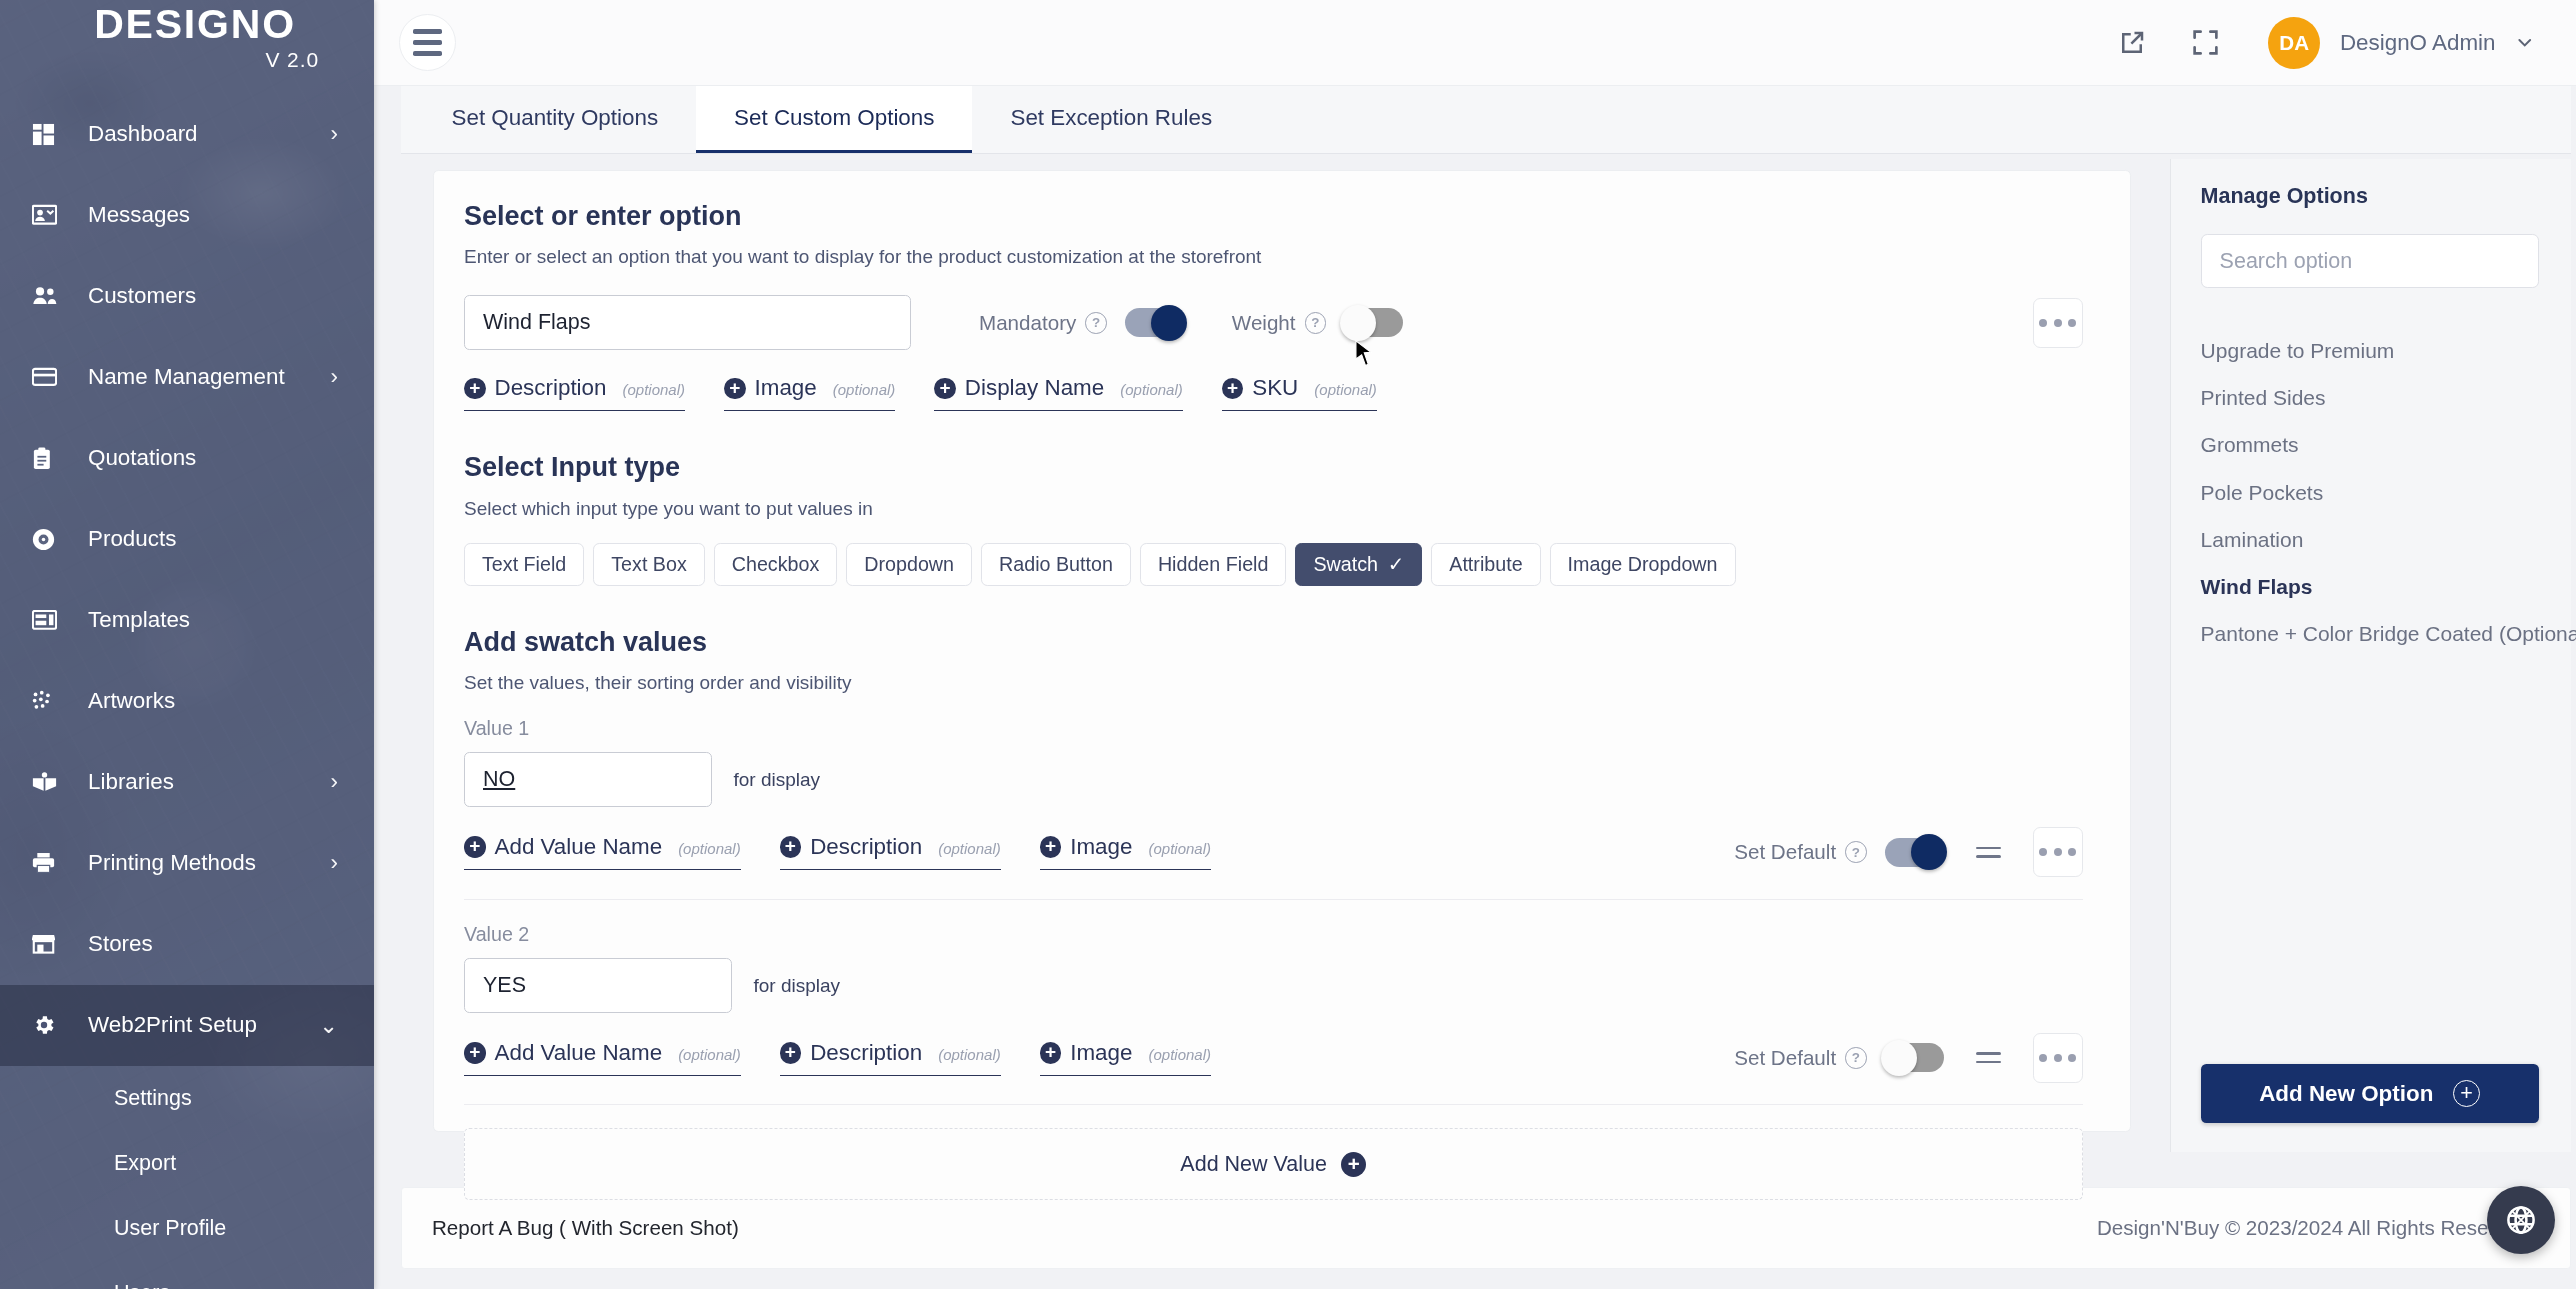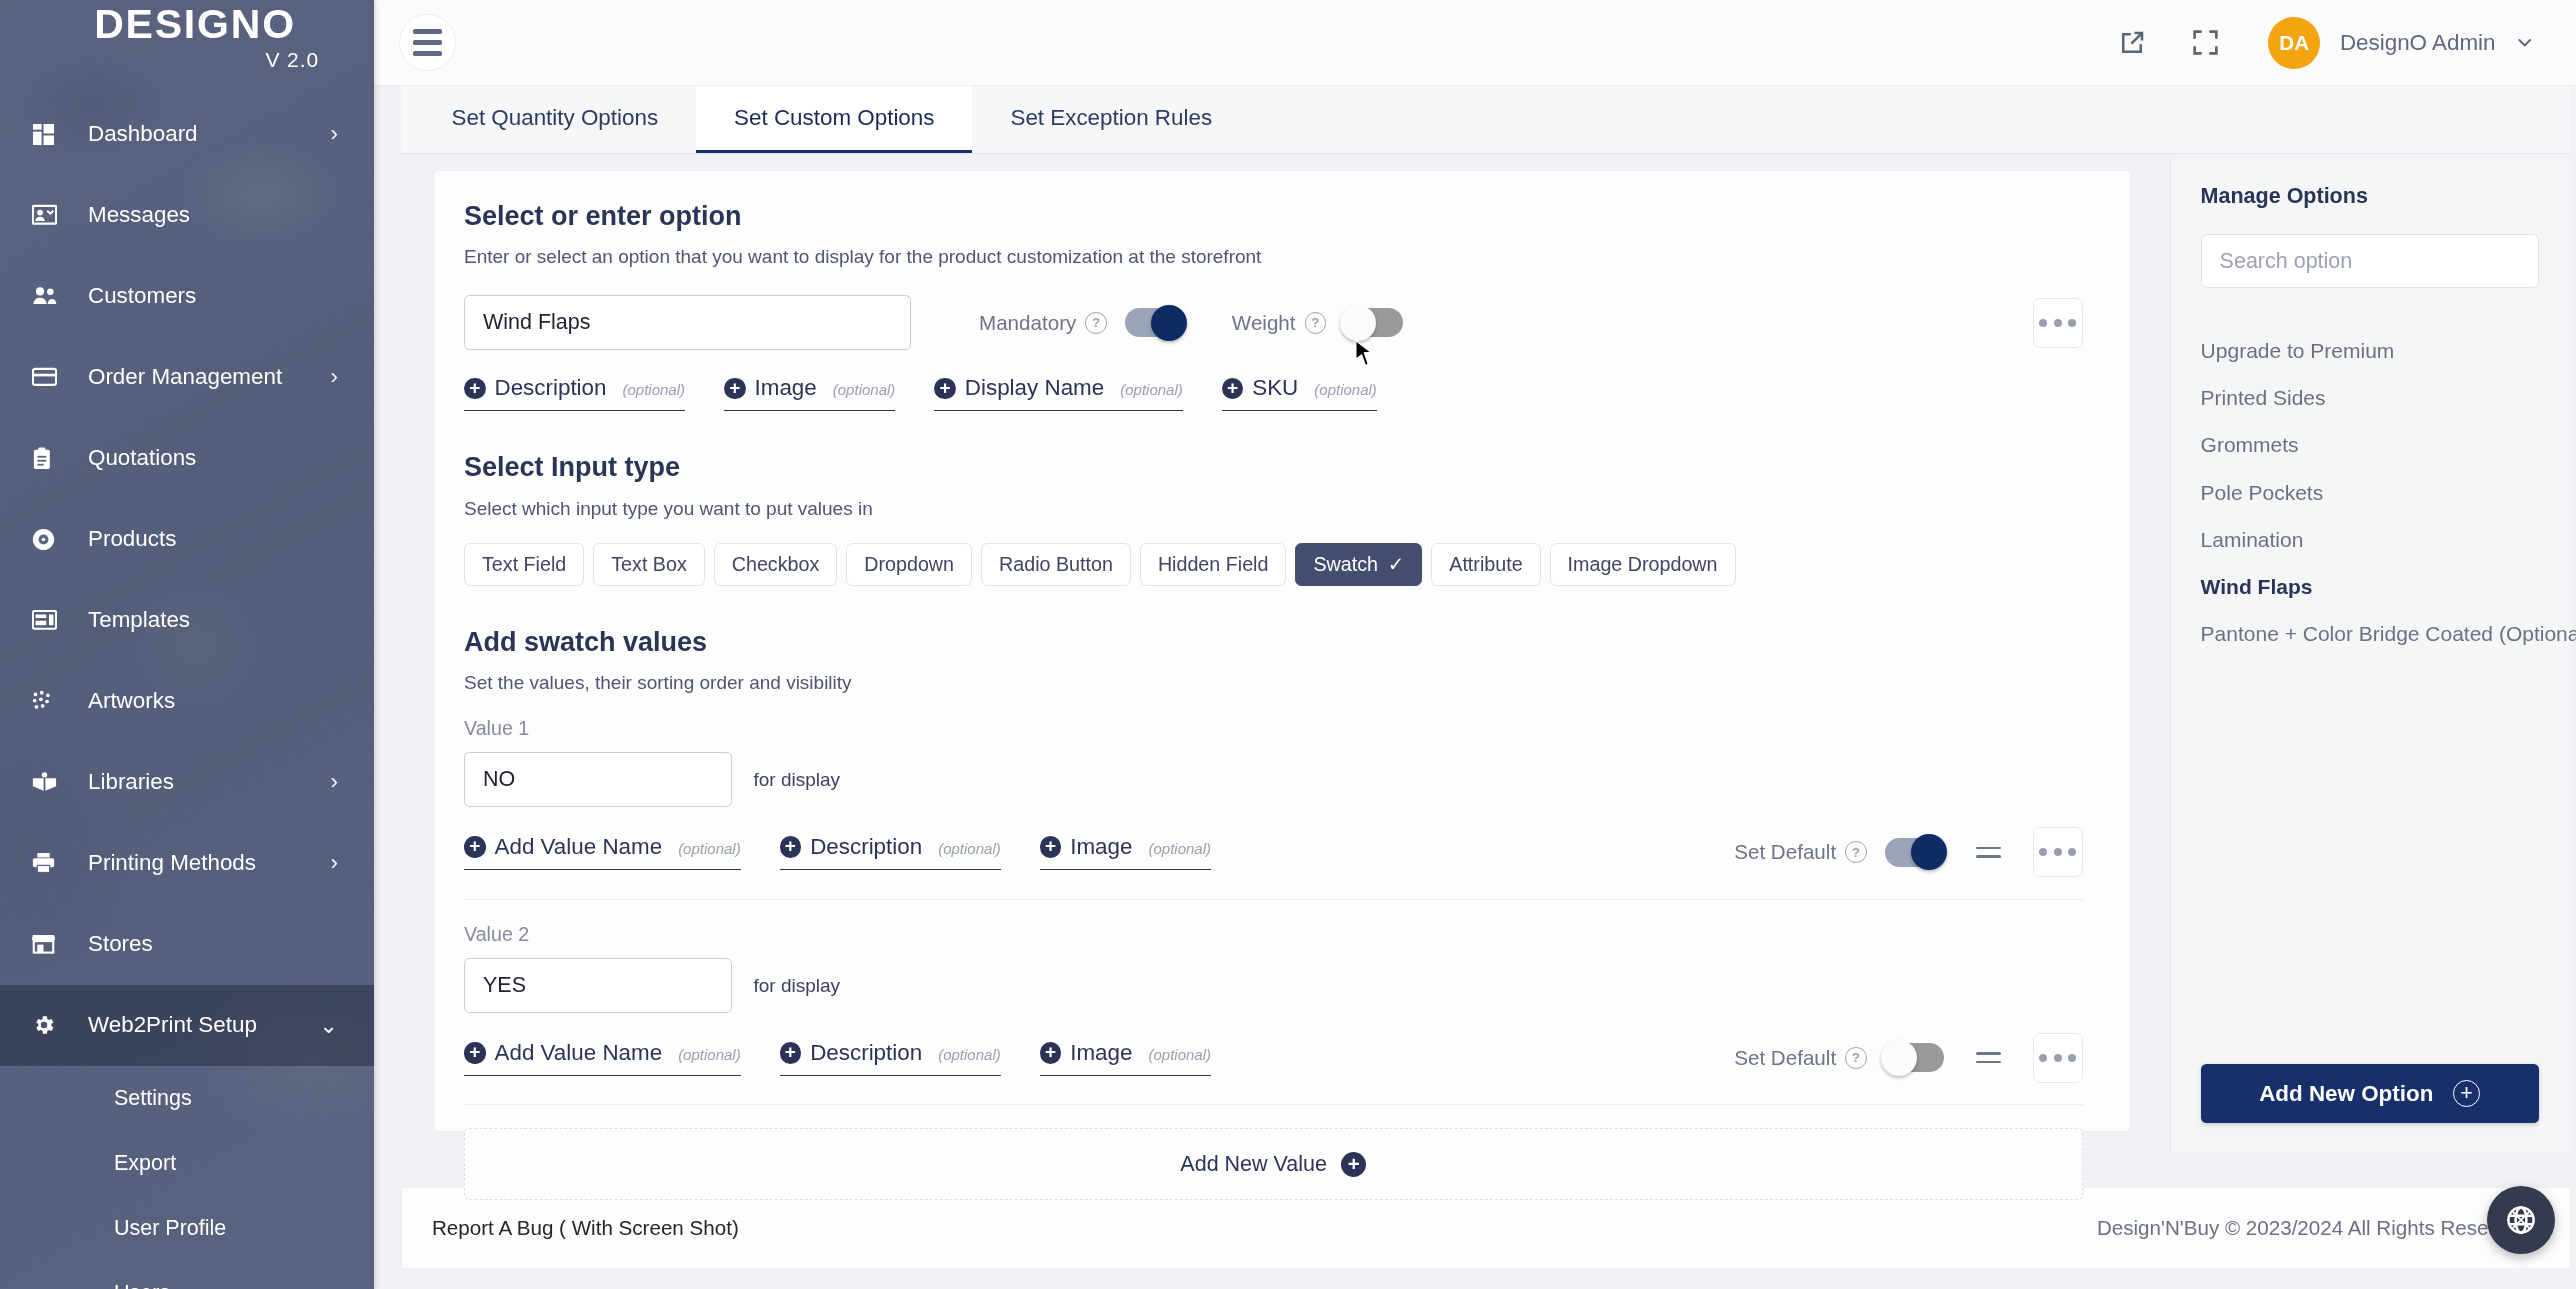--- a/index.html
+++ b/index.html
@@ -330,21 +330,21 @@
           <span class="chev"></span>
         </div>
 
         <div class="nav-item">
           <span class="ico">
             <svg width="25" height="19.7" viewBox="0 0 28 22">
                 <rect x="1" y="2" width="26" height="18" rx="2.5" fill="none" stroke="#fff" stroke-width="2.4"></rect>
                 <rect x="1" y="7.5" width="26" height="3"></rect>
               </svg>
           </span>
-          <span class="lbl">Order Management</span>
+          <span class="lbl">Name Management</span>
           <span class="chev">›</span>
         </div>
 
         <div class="nav-item">
           <span class="ico">
             <svg width="19.7" height="23" viewBox="0 0 22 26">
                 <rect x="2" y="3" width="18" height="22" rx="2"></rect>
                 <rect x="7" y="0.5" width="8" height="5" rx="1.6"></rect>
                 <rect x="6" y="10" width="10" height="2" fill="#5b6480"></rect>
                 <rect x="6" y="14.5" width="10" height="2" fill="#5b6480"></rect>
@@ -603,21 +603,21 @@
               <span>Image Dropdown</span>
             </div>
         </div>
 
         <h2 class="sec-title" style="margin-top:41px;">Add swatch values</h2>
         <p class="sec-sub" style="margin-bottom:23px;">Set the values, their sorting order and visibility</p>
 
         <div class="value-block">
           <div class="value-label">Value 1</div>
           <div class="value-row">
-            <input class="txt-input" style="width: 268px;" value="NO">
+            <input class="txt-input" style="width: 248px; text-decoration: underline;" value="NO">
             <span class="for-display">for display</span>
           </div>
           <div style="display:flex;align-items:center;margin-top:19.7px;">
             <div class="addlinks" style="margin-top:0;">
               <div class="addlink">
                 <span class="plus">+</span>
                 <span class="al-txt">Add Value Name</span>
                 <span class="al-opt">(optional)</span>
               </div>
               <div class="addlink">

